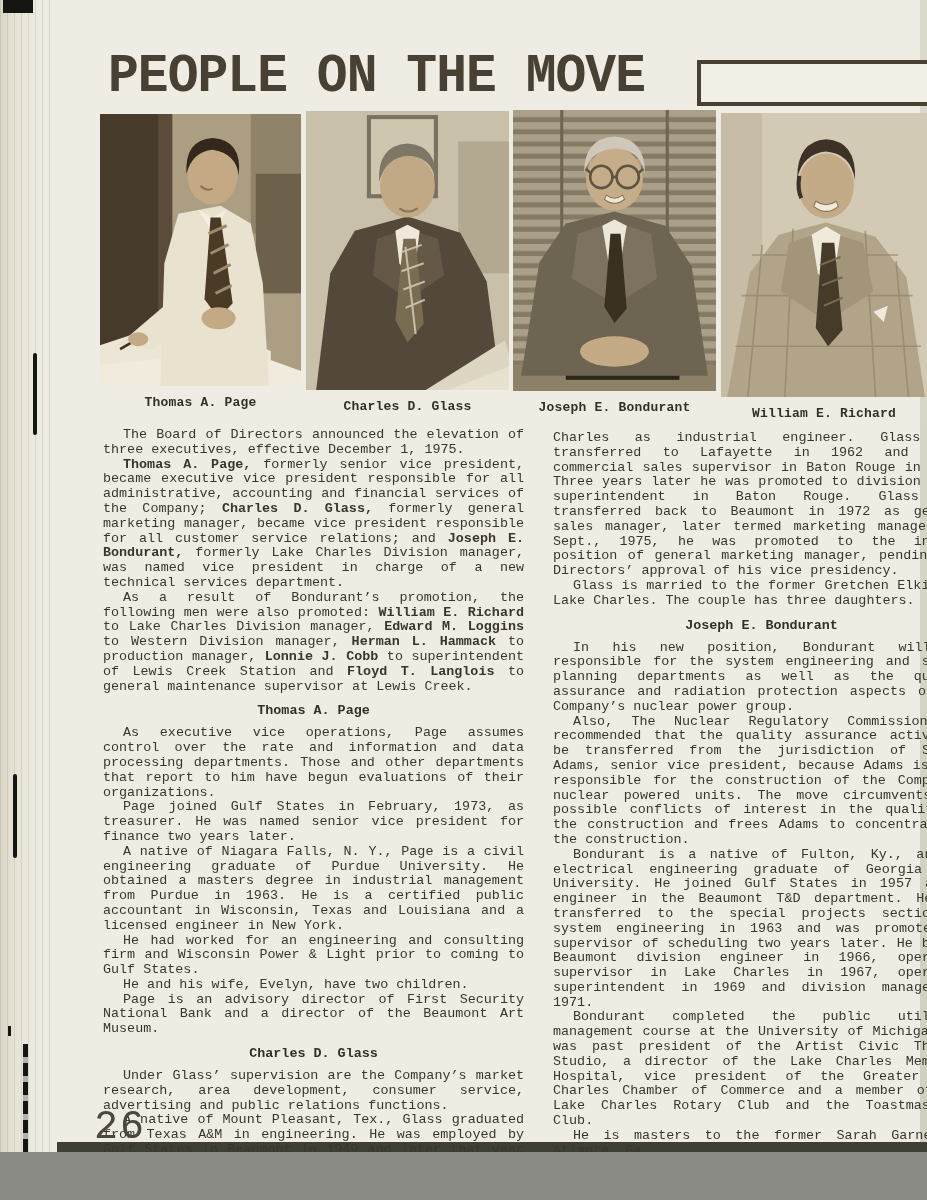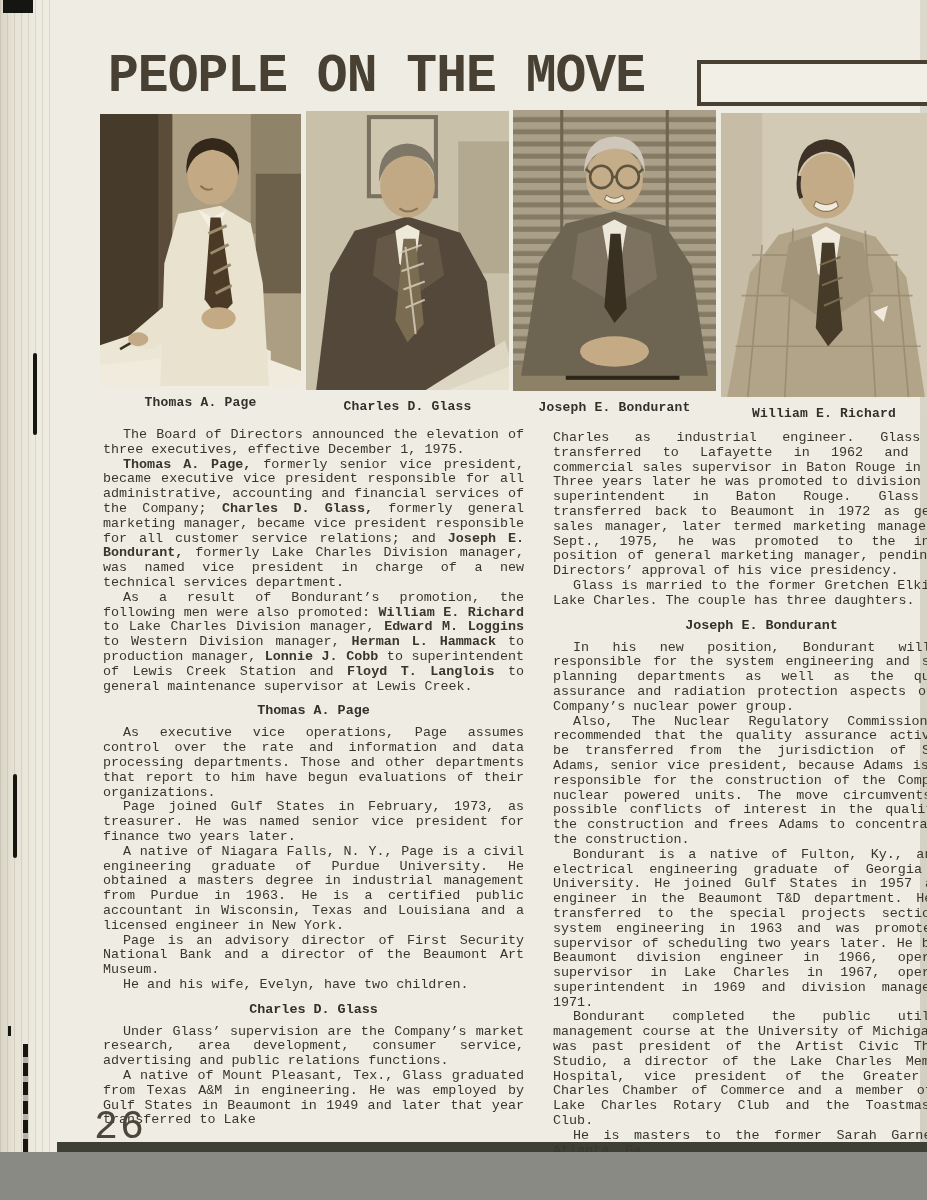--- a/index.html
+++ b/index.html
@@ -189,22 +189,23 @@
   </figure>
 
   <div class="column col-left">
       <p class="para"><span>The Board of Directors announced the elevation of three executives, effective December 1, 1975.</span></p>
       <p class="para"><b>Thomas A. Page,</b><span> formerly senior vice president, became executive vice president responsible for all administrative, accounting and financial services of the Company; </span><b>Charles D. Glass,</b><span> formerly general marketing manager, became vice president responsible for all customer service relations; and </span><b>Joseph E. Bondurant,</b><span> formerly Lake Charles Division manager, was named vice president in charge of a new technical services department.</span></p>
       <p class="para"><span>As a result of Bondurant’s promotion, the following men were also promoted: </span><b>William E. Richard</b><span> to Lake Charles Division manager, </span><b>Edward M. Loggins</b><span> to Western Division manager, </span><b>Herman L. Hammack</b><span> to production manager, </span><b>Lonnie J. Cobb</b><span> to superintendent of Lewis Creek Station and </span><b>Floyd T. Langlois</b><span> to general maintenance supervisor at Lewis Creek.</span></p>
       <h3 class="section-heading">Thomas A. Page</h3>
       <p class="para"><span>As executive vice operations, Page assumes control over the rate and information and data processing departments. Those and other departments that report to him have begun evaluations of their organizations.</span></p>
       <p class="para"><span>Page joined Gulf States in February, 1973, as treasurer. He was named senior vice president for finance two years later.</span></p>
       <p class="para"><span>A native of Niagara Falls, N. Y., Page is a civil engineering graduate of Purdue University. He obtained a masters degree in industrial management from Purdue in 1963. He is a certified public accountant in Wisconsin, Texas and Louisiana and a licensed engineer in New York.</span></p>
+      <p class="para"><span>He had worked for an engineering and consulting firm and Wisconsin Power &amp; Light prior to coming to Gulf States.</span></p>
+      <p class="para"><span>He and his wife, Evelyn, have two children.</span></p>
       <p class="para"><span>Page is an advisory director of First Security National Bank and a director of the Beaumont Art Museum.</span></p>
-      <p class="para"><span>He and his wife, Evelyn, have two children.</span></p>
       <h3 class="section-heading">Charles D. Glass</h3>
       <p class="para"><span>Under Glass’ supervision are the Company’s market research, area development, consumer service, advertising and public relations functions.</span></p>
       <p class="para"><span>A native of Mount Pleasant, Tex., Glass graduated from Texas A&amp;M in engineering. He was employed by Gulf States in Beaumont in 1949 and later that year transferred to Lake</span></p>
     </div>
   <div class="column col-right">
       <p class="para noindent"><span>Charles as industrial engineer. Glass was transferred to Lafayette in 1962 and named commercial sales supervisor in Baton Rouge in 1965. Three years later he was promoted to division sales superintendent in Baton Rouge.  Glass was transferred back to Beaumont in 1972 as general sales manager, later termed marketing manager. In Sept., 1975, he was promoted to the interim position of general marketing manager, pending the Directors’ approval of his vice presidency.</span></p>
       <p class="para"><span>Glass is married to the former Gretchen Elkins of Lake Charles. The couple has three daughters.</span></p>
       <h3 class="section-heading">Joseph E. Bondurant</h3>
       <p class="para"><span>In his new position, Bondurant will be responsible for the system engineering and system planning departments as well as the quality assurance and radiation protection aspects of the Company’s nuclear power group.</span></p>
       <p class="para"><span>Also, The Nuclear Regulatory Commission had recommended that the quality assurance activities be transferred from the jurisdiction of S. L. Adams, senior vice president, because Adams is also responsible for the construction of the Company’s nuclear powered units. The move circumvents any possible conflicts of interest in the quality of the construction and frees Adams to concentrate on the construction.</span></p>

